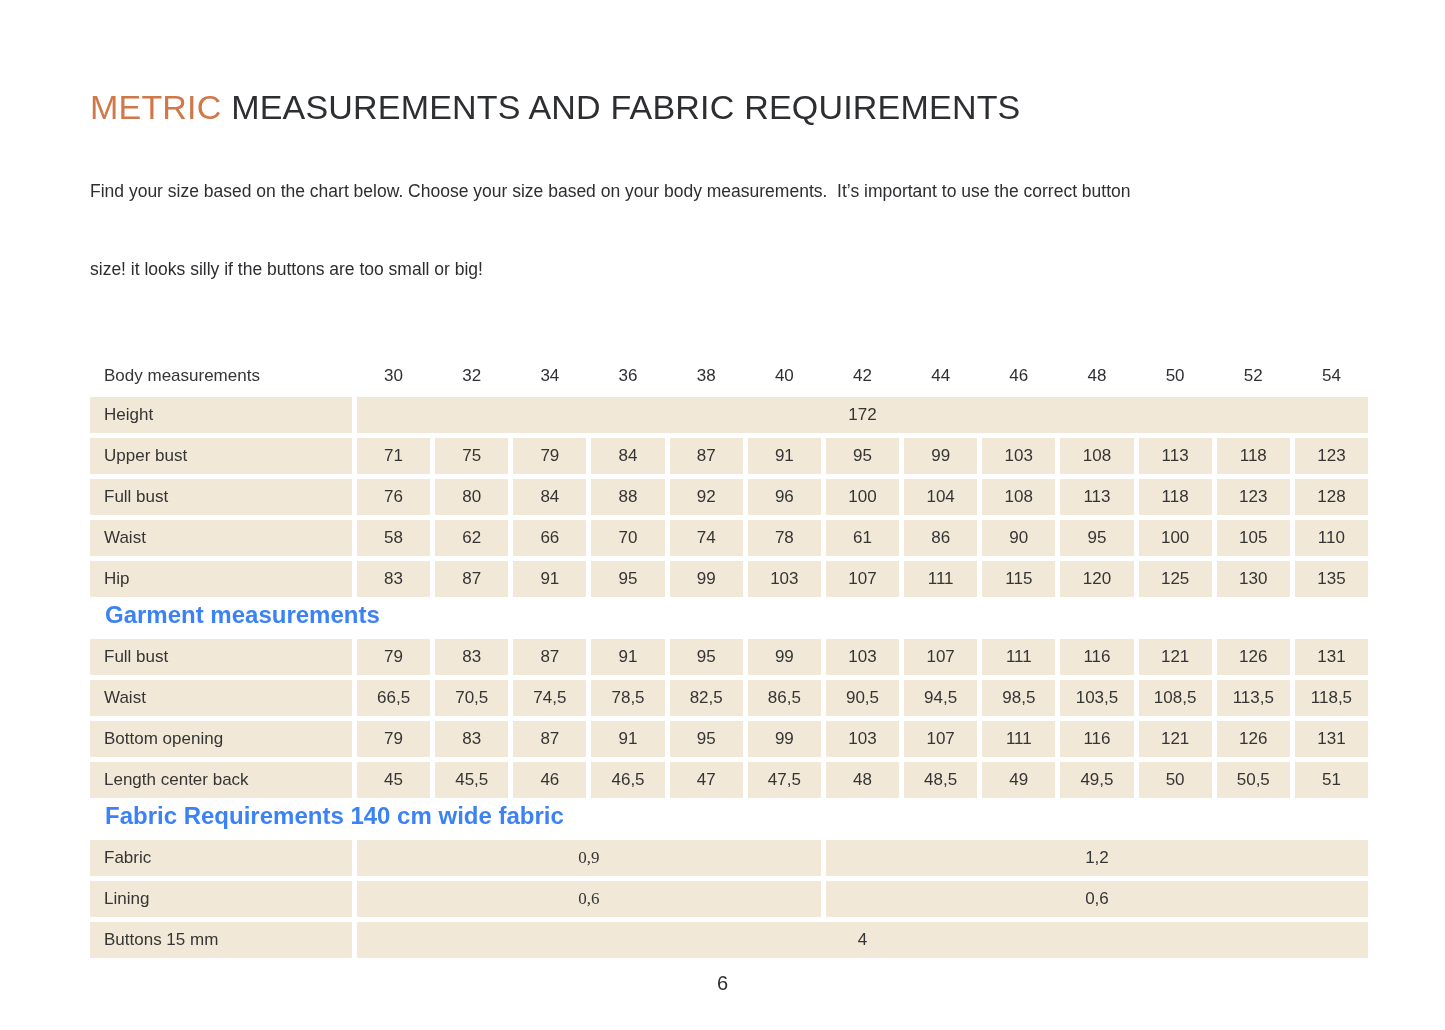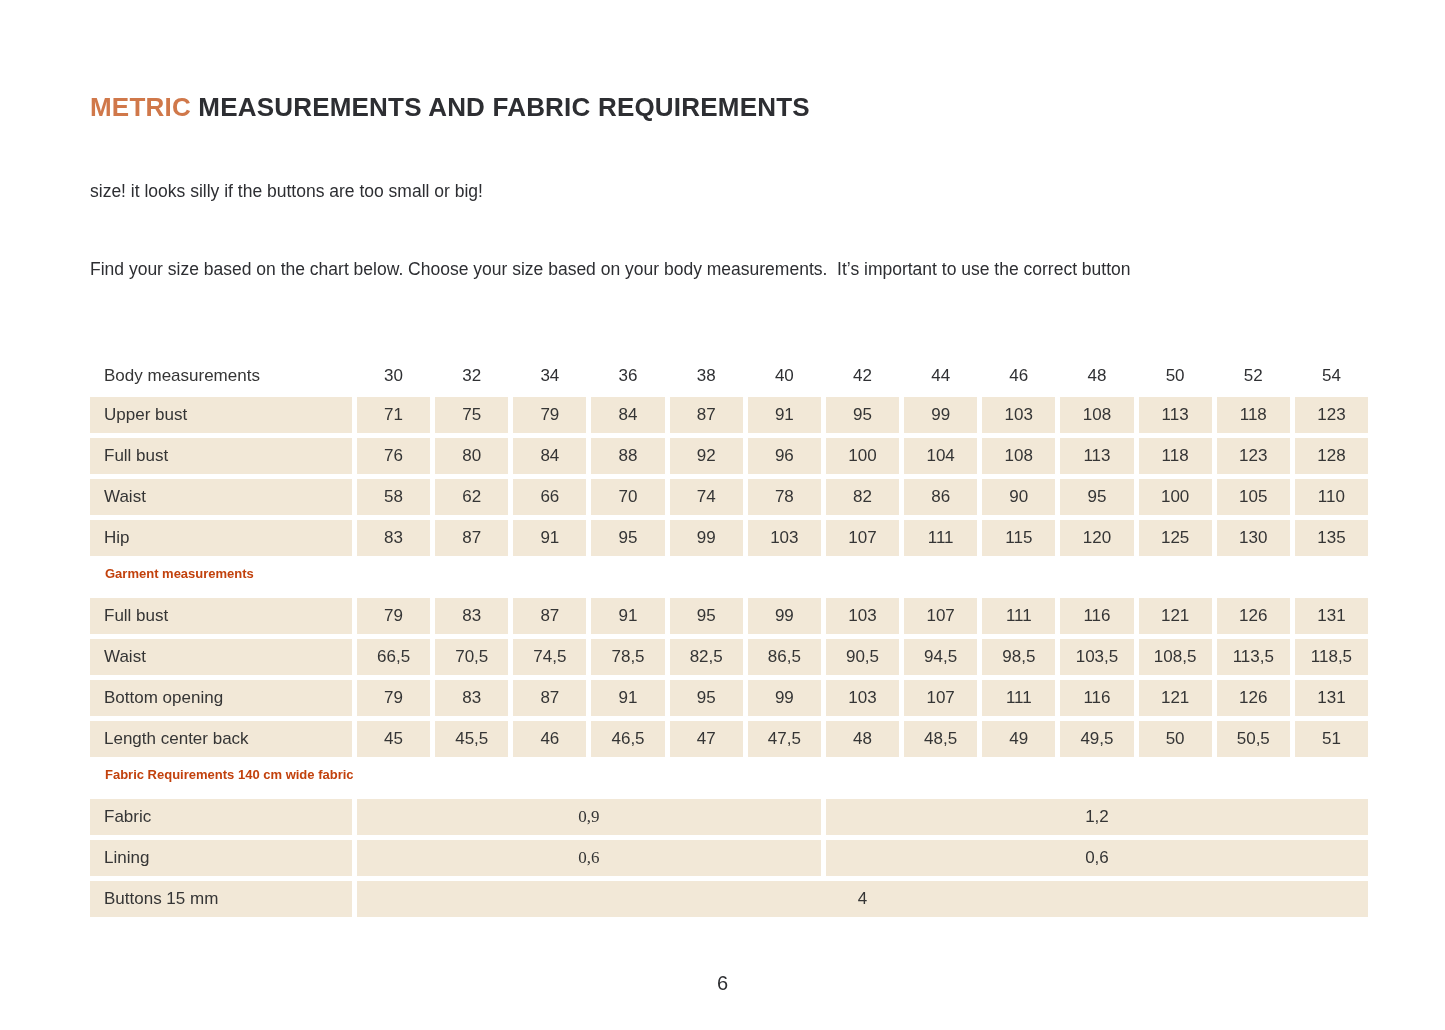--- a/index.html
+++ b/index.html
@@ -17,22 +17,22 @@
     position:relative;
     overflow:hidden;
   }
   .content{
     position:absolute;
     left:90px;
     top:92px;
     width:1278px;
   }
   .title{
-    font-size:26px;
-    font-weight:700;
+    font-size:34px;
+    font-weight:400;
     letter-spacing:.2px;
     color:var(--heading);
     line-height:30px;
   }
   .title .hl{color:var(--accent);}
   .subtitle{
     margin-top:4px;
     font-size:17.5px;
     line-height:26px;
     color:var(--heading);
@@ -56,23 +56,23 @@
     color:var(--ink);
     white-space:pre;
   }
   .header-row .cell{background:transparent;}
   .header-row .size-cell{font-weight:400;color:#2f3033;}
   .label-cell{justify-content:flex-start;padding-left:14px;}
   .span-all{grid-column:2 / span 13;}
   .span-left{grid-column:2 / span 6;font-family:Liberation Serif, serif;}
   .span-right{grid-column:8 / span 7;}
   .section-title{
-    font-size:13px;
+    font-size:24px;
     font-weight:600;
-    color:#c2410c;
+    color:#3b82f6;
     padding-left:15px;
     margin-bottom:11px;
     line-height:26px;
     white-space:pre;
   }
   .page-number{
     position:absolute;
     left:0;
     top:972px;
     width:1445px;
@@ -80,41 +80,45 @@
     font-size:20px;
     color:#2f3033;
   }
 </style>
 </head>
 <body>
 
 <div class="content">
   <div class="title"><span class="hl">METRIC</span><span> MEASUREMENTS AND FABRIC REQUIREMENTS</span></div>
   <div class="subtitle">
+    <div>Find your size based on the chart below. Choose your size based on your body measurements.  It’s important to use the correct button</div>
     <div>size! it looks silly if the buttons are too small or big!</div>
-    <div>Find your size based on the chart below. Choose your size based on your body measurements.  It’s important to use the correct button</div>
   </div>
   <div class="chart">
       <div class="row header-row">
         <div class="cell label-cell">Body measurements</div>
         <div class="cell size-cell">30</div>
         <div class="cell size-cell">32</div>
         <div class="cell size-cell">34</div>
         <div class="cell size-cell">36</div>
         <div class="cell size-cell">38</div>
         <div class="cell size-cell">40</div>
         <div class="cell size-cell">42</div>
         <div class="cell size-cell">44</div>
         <div class="cell size-cell">46</div>
         <div class="cell size-cell">48</div>
         <div class="cell size-cell">50</div>
         <div class="cell size-cell">52</div>
         <div class="cell size-cell">54</div>
       </div>
       <div class="row">
+        <div class="cell label-cell">Height</div>
+        <div class="cell span-all">172</div>
+      </div>
+      <div class="row">
         <div class="cell label-cell">Upper bust</div>
         <div class="cell">71</div>
         <div class="cell">75</div>
         <div class="cell">79</div>
         <div class="cell">84</div>
         <div class="cell">87</div>
         <div class="cell">91</div>
         <div class="cell">95</div>
         <div class="cell">99</div>
         <div class="cell">103</div>
@@ -140,21 +144,21 @@
         <div class="cell">128</div>
       </div>
       <div class="row">
         <div class="cell label-cell">Waist</div>
         <div class="cell">58</div>
         <div class="cell">62</div>
         <div class="cell">66</div>
         <div class="cell">70</div>
         <div class="cell">74</div>
         <div class="cell">78</div>
-        <div class="cell">82</div>
+        <div class="cell">61</div>
         <div class="cell">86</div>
         <div class="cell">90</div>
         <div class="cell">95</div>
         <div class="cell">100</div>
         <div class="cell">105</div>
         <div class="cell">110</div>
       </div>
       <div class="row">
         <div class="cell label-cell">Hip</div>
         <div class="cell">83</div>

